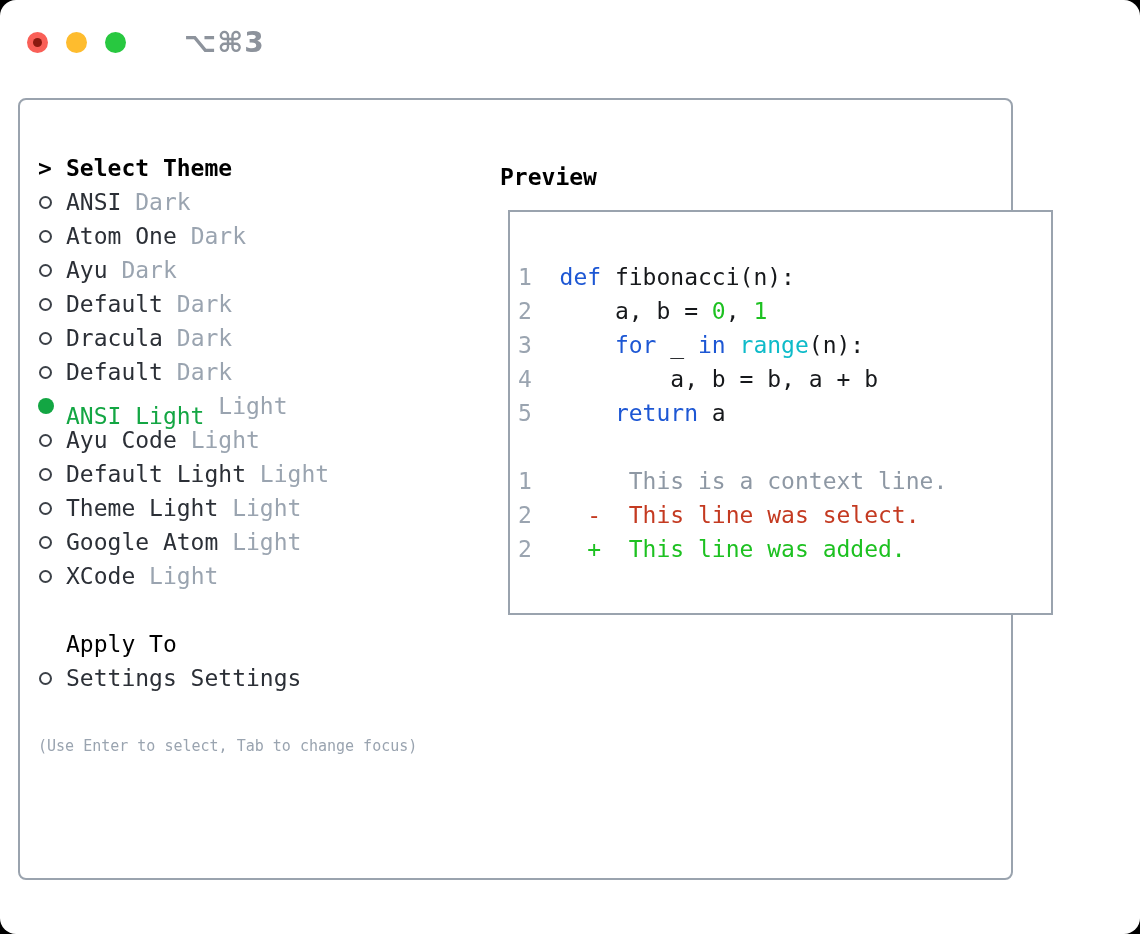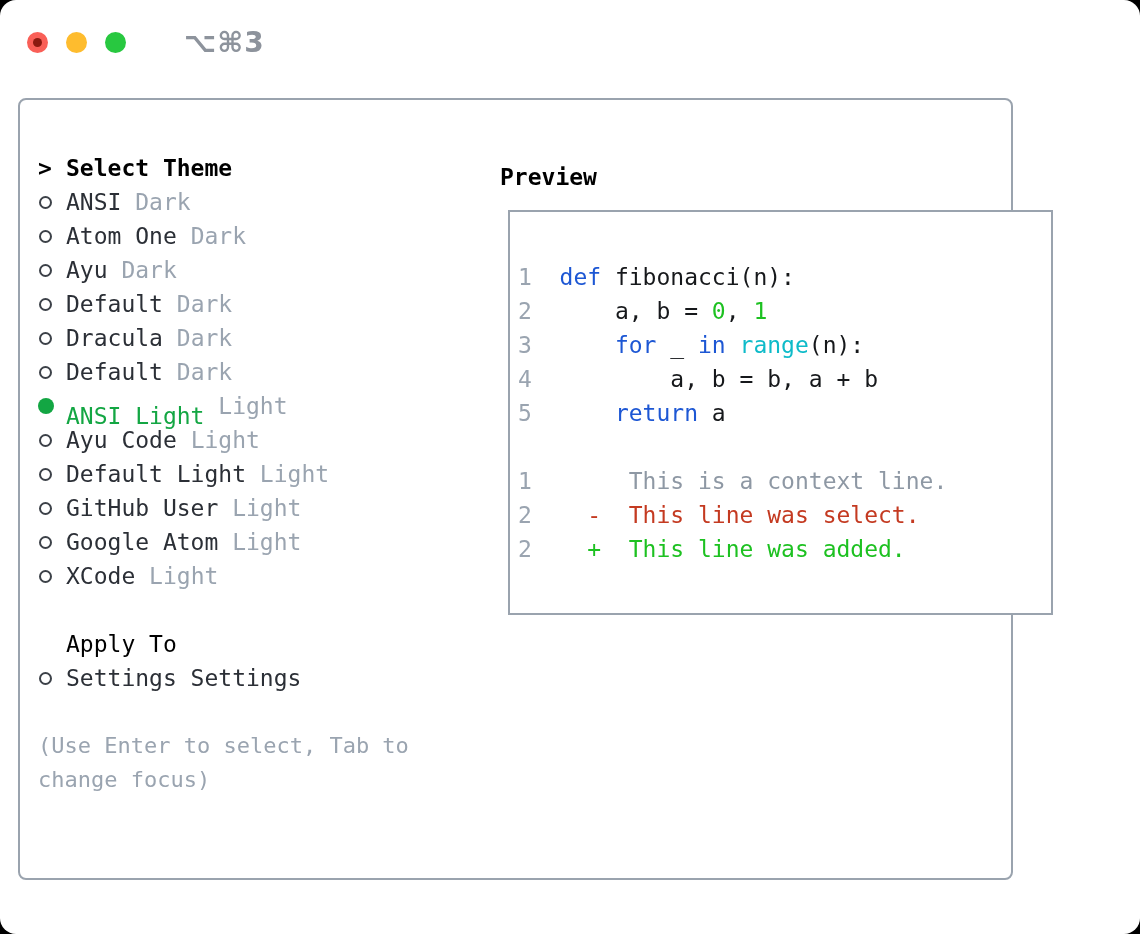--- a/index.html
+++ b/index.html
@@ -55,21 +55,21 @@
 
   .left-col { position: absolute; left: 18px; top: 51px; font-size: 23px; }
   .header-label { font-weight: bold; color: var(--text-black); }
   .item-name { color: var(--text-dark); }
   .item-name.sel { color: var(--green-selected); margin-top: 20px; }
   .tag { color: var(--muted); margin-left: 1ch; }
   .apply-header { color: var(--text-black); }
   .spacer { height: 34px; }
   .help {
     width: 420px; color: var(--muted);
-    font-size: 22px; line-height: 34px; white-space: normal;
+    font-size: 15px; line-height: 34px; white-space: normal;
   }
 
   
   .right-col { position: absolute; left: 480px; top: 60px; font-size: 23px; }
   .preview-box {
     margin-top: 16px; margin-left: 8px;
     width: 545px;
     border: 2px solid var(--panel-border);
     padding: 48px 8px 47px 8px;
     background: #fff;
@@ -109,21 +109,21 @@
       <div id="theme-list">
           <div class="row"><span class="marker"><span class="radio"></span></span><span class="item-name">ANSI</span><span class="tag">Dark</span></div>
           <div class="row"><span class="marker"><span class="radio"></span></span><span class="item-name">Atom One</span><span class="tag">Dark</span></div>
           <div class="row"><span class="marker"><span class="radio"></span></span><span class="item-name">Ayu</span><span class="tag">Dark</span></div>
           <div class="row"><span class="marker"><span class="radio"></span></span><span class="item-name">Default</span><span class="tag">Dark</span></div>
           <div class="row"><span class="marker"><span class="radio"></span></span><span class="item-name">Dracula</span><span class="tag">Dark</span></div>
           <div class="row"><span class="marker"><span class="radio"></span></span><span class="item-name">Default</span><span class="tag">Dark</span></div>
           <div class="row"><span class="marker"><span class="radio sel"></span></span><span class="item-name sel">ANSI Light</span><span class="tag">Light</span></div>
           <div class="row"><span class="marker"><span class="radio"></span></span><span class="item-name">Ayu Code</span><span class="tag">Light</span></div>
           <div class="row"><span class="marker"><span class="radio"></span></span><span class="item-name">Default Light</span><span class="tag">Light</span></div>
-          <div class="row"><span class="marker"><span class="radio"></span></span><span class="item-name">GitHub User</span><span class="tag">Light</span></div>
+          <div class="row"><span class="marker"><span class="radio"></span></span><span class="item-name">Theme Light</span><span class="tag">Light</span></div>
           <div class="row"><span class="marker"><span class="radio"></span></span><span class="item-name">Google Atom</span><span class="tag">Light</span></div>
           <div class="row"><span class="marker"><span class="radio"></span></span><span class="item-name">XCode</span><span class="tag">Light</span></div>
         </div>
 
       <div class="spacer"></div>
 
       <div class="row">
         <span class="marker"></span>
         <span class="apply-header">Apply To</span>
       </div>

